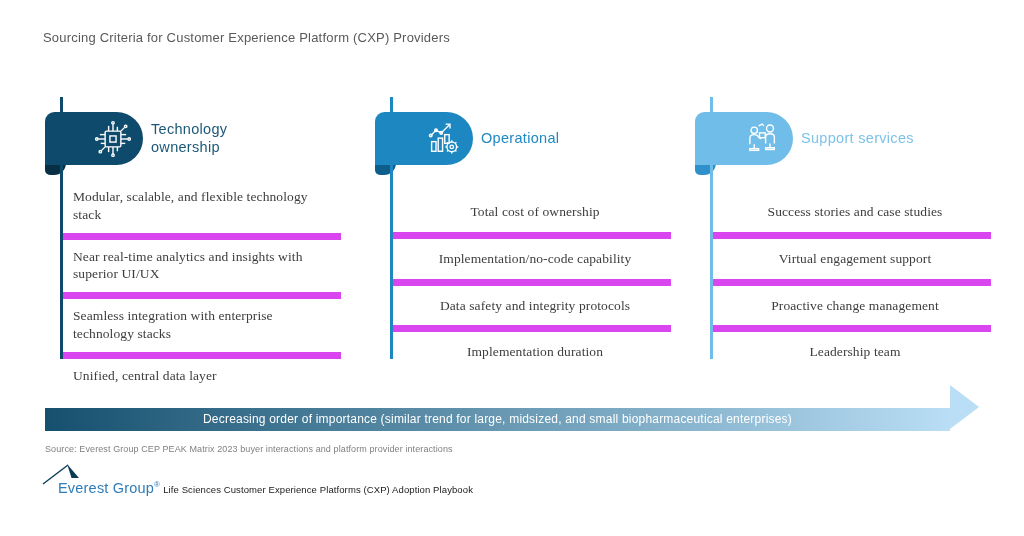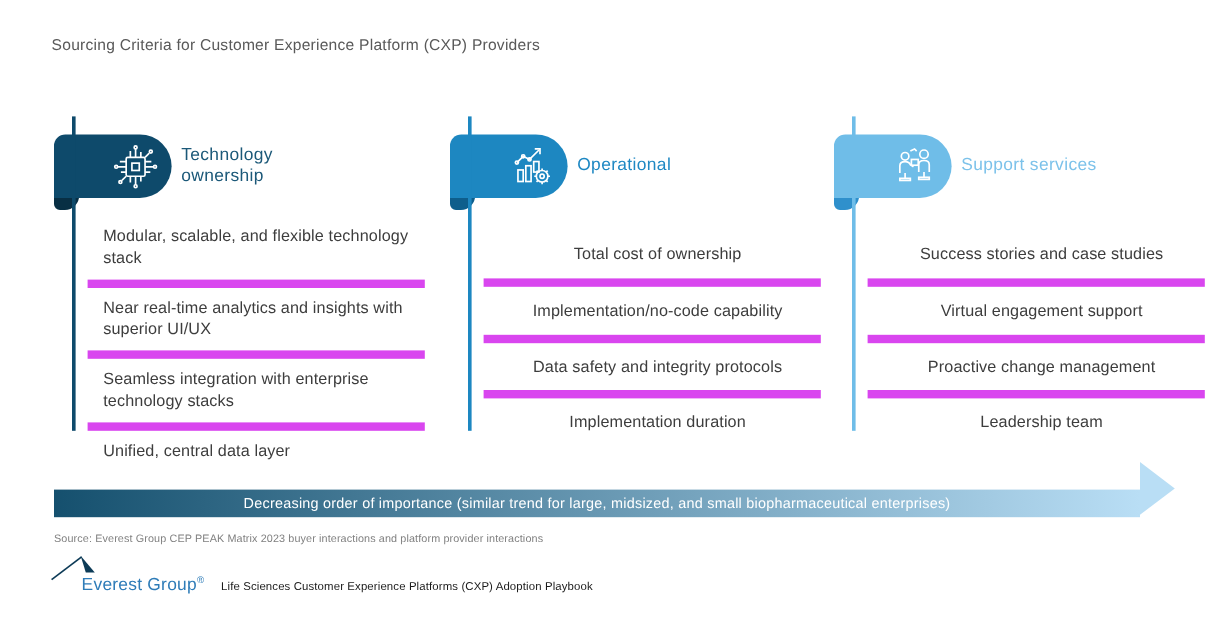--- a/index.html
+++ b/index.html
@@ -27,21 +27,21 @@
     background:var(--accent); border-radius:10px 28px 28px 0;
     display:flex; align-items:center; justify-content:flex-end;
     padding-right:9px; z-index:2;
   }
   .col .pill svg { display:block; }
   .col .pill-label {
     position:absolute; left:106px; top:15px; height:53px; width:190px;
     display:flex; flex-direction:column; justify-content:center;
     font-size:14.5px; line-height:1.24; color:var(--labelc); letter-spacing:.3px;
   }
-  .col .list { position:absolute; left:28px; width:281px; }
+  .col .list { position:absolute; left:15px; width:281px;font-family:Liberation Serif, serif; }
   .col[data-col="0"] .list { top:83px; }
   .col[data-col="1"] .list, .col[data-col="2"] .list { top:95px;text-align:center; }
   .col .row {
     font-size:13.5px; color:#3d3d3d; line-height:1.32; letter-spacing:.1px;
   }
   .col[data-col="0"] .row { padding:8px 4px 9px 13px; }
   .col[data-col="1"] .row, .col[data-col="2"] .row { padding:11px 4px 11px 13px; }
   .col .row + .row { border-top:7px solid #d946ef; }
   
   .arrow { position:absolute; left:45px; top:396px; height:23px; width:933px; }
@@ -60,25 +60,25 @@
   .source {
     position:absolute; left:45px; top:444px; font-size:9px; color:#808080;
     letter-spacing:.1px;
   }
   .footer {
     position:absolute; left:42px; top:464px; height:32px;
     display:flex; align-items:flex-end;
   }
   .footer .mountain { position:absolute; left:0; bottom:6px; }
   .footer .brand {
-    margin-left:26px; font-size:14.5px; color:#2e7cb8; letter-spacing:.2px;
+    margin-left:16px; font-size:14.5px; color:#2e7cb8; letter-spacing:.2px;
   }
   .footer .brand sup { font-size:8px; }
   .footer .caption {
-    margin-left:14px; margin-bottom:1px; font-size:9.5px; color:#1a1a1a;
+    margin-left:3px; margin-bottom:1px; font-size:9.5px; color:#1a1a1a;
     letter-spacing:.1px;
   }
 </style>
 </head>
 <body>
 
 <div class="canvas">
 
   <div class="title">Sourcing Criteria for Customer Experience Platform (CXP) Providers</div>
 

